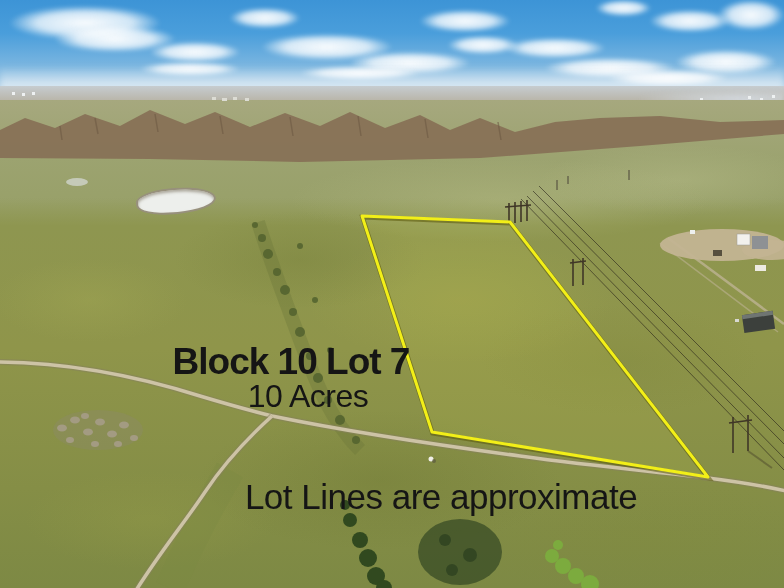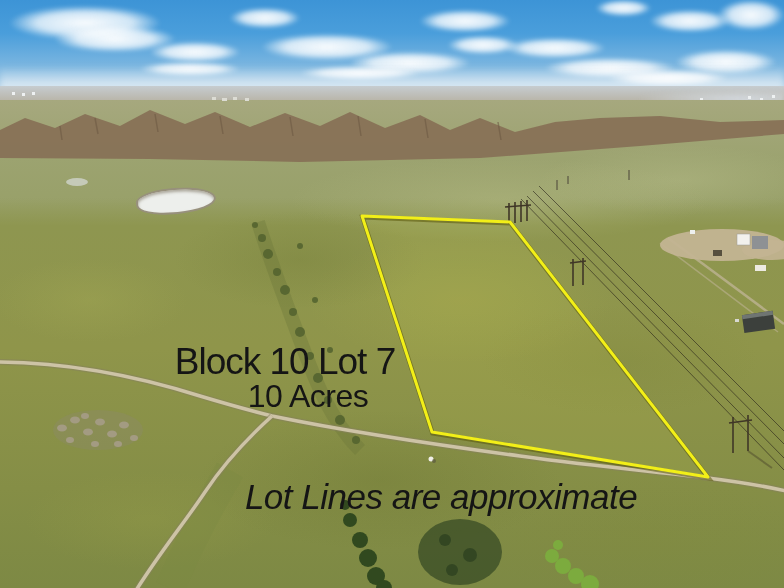--- a/index.html
+++ b/index.html
@@ -41,23 +41,23 @@
     radial-gradient(180px 70px at 150px 380px, rgba(152,158,72,.3), transparent 70%),
     radial-gradient(240px 90px at 640px 400px, rgba(128,138,60,.25), transparent 70%);}
   
   .pond{left:136px;top:188px;width:76px;height:22px;background:#edefec;
     border:2px solid #97907c;border-radius:46% 54% 52% 48%;
     transform:rotate(-5deg);box-shadow:inset 0 2px 3px rgba(120,112,92,.55);}
   .pond-small{left:66px;top:178px;width:22px;height:8px;background:#ccd1c6;
     opacity:.85;border-radius:50%;}
   
   .label{color:#151515;line-height:1;text-align:center;}
-  .label1{left:150px;top:343px;width:270px;font-size:37px;letter-spacing:-1px;}
+  .label1{left:156px;top:343px;width:270px;font-size:37px;letter-spacing:-1px;font-weight:bold;}
   .label2{left:208px;top:380px;width:200px;font-size:32px;letter-spacing:-.5px;}
-  .label3{left:221px;top:479px;width:440px;font-size:35px;letter-spacing:-.5px;font-style:italic;}
+  .label3{left:221px;top:479px;width:440px;font-size:35px;letter-spacing:-.5px;}
   
   svg{overflow:visible;}
   .lot-shadow{fill:rgba(235,235,90,.09);stroke:rgba(90,88,10,.55);stroke-width:4.5;}
   .lot-line{fill:none;stroke:#f2ef18;stroke-width:3;stroke-linejoin:round;}
 </style>
 </head>
 <body>
 
 <div class="stage">
 

